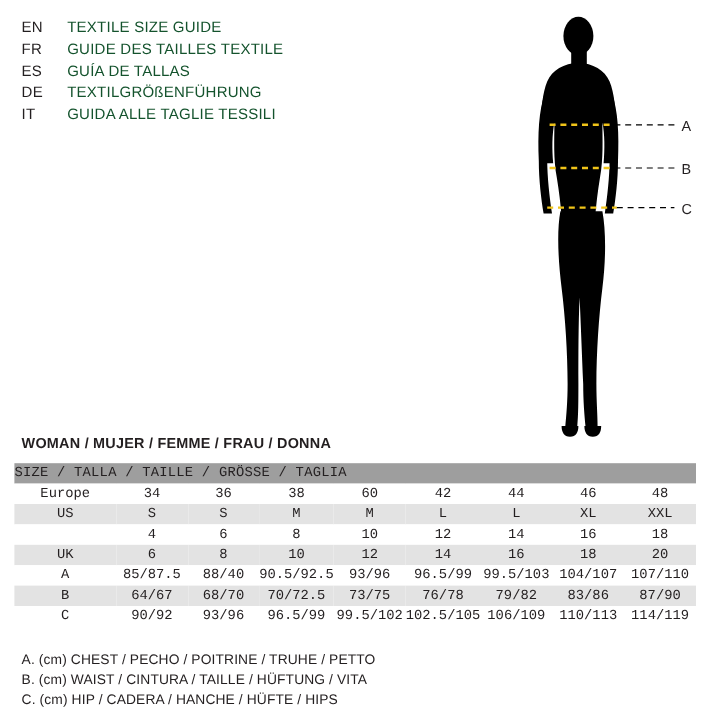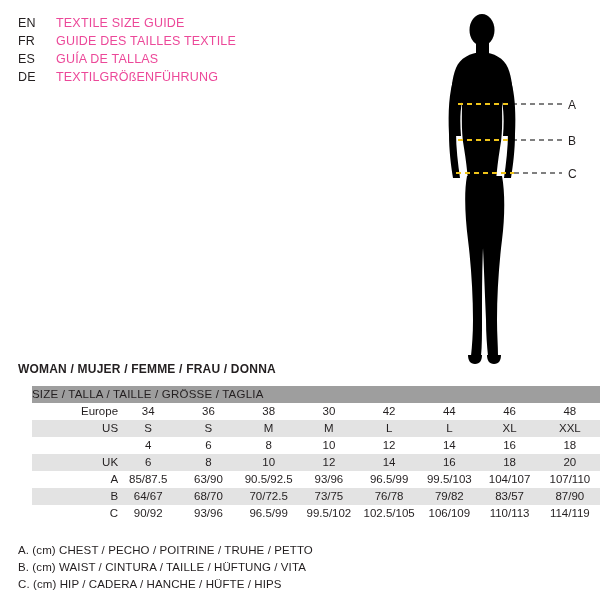--- a/index.html
+++ b/index.html
@@ -35,21 +35,21 @@
   }
   .lang-code {
     width: 38px;
     font-size: 12.5px;
     letter-spacing: 0.2px;
     color: #231f20;
   }
   .lang-text {
     font-size: 12.5px;
     letter-spacing: 0.2px;
-    color: #ec4899;
+    color: #14532d;
     white-space: nowrap;
   }
 
   
   .figure-wrap {
     position: absolute;
     left: 420px;
     top: 8px;
     width: 170px;
     height: 360px;
@@ -71,25 +71,26 @@
     left: 18px;
     top: 362px;
     font-size: 12px;
     font-weight: bold;
     letter-spacing: 0.2px;
     color: #231f20;
   }
 
   table.size-table {
     position: absolute;
-    left: 32px;
+    left: 12px;
     top: 386px;
     width: 568px;
     border-collapse: collapse;
     font-size: 11.5px;
+    font-family: Liberation Mono, monospace;
   }
   table.size-table td {
     padding: 0;
     height: 17px;
     line-height: 17px;
     color: #231f20;
   }
   .row-head td {
     background: #9e9e9e;
     color: #231f20;
@@ -97,21 +98,21 @@
     font-size: 11.5px;
     padding-left: 6px;
     letter-spacing: 0.2px;
   }
   .row-shade td { background: #e3e3e3; }
   .row-plain td { background: #ffffff; }
 
   td.label-col {
     width: 86px;
     padding-left: 6px;
-    text-align: right;
+    text-align: center;
   }
   td.val {
     text-align: center;
     width: 60.2px;
   }
 
   
   .legend {
     position: absolute;
     left: 18px;
@@ -141,20 +142,24 @@
       <span class="lang-code">FR</span>
       <span class="lang-text">GUIDE DES TAILLES TEXTILE</span>
     </div>
     <div class="lang-row">
       <span class="lang-code">ES</span>
       <span class="lang-text">GUÍA DE TALLAS</span>
     </div>
     <div class="lang-row">
       <span class="lang-code">DE</span>
       <span class="lang-text">TEXTILGRÖßENFÜHRUNG</span>
+    </div>
+    <div class="lang-row">
+      <span class="lang-code">IT</span>
+      <span class="lang-text">GUIDA ALLE TAGLIE TESSILI</span>
     </div>
   </div>
 
   <div class="figure-wrap">
     <svg class="figure-svg" width="170" height="360" viewBox="0 0 170 360">
       <g fill="#000000">
 
         <ellipse cx="62" cy="22" rx="12.5" ry="16"></ellipse>
 
         <rect x="56" y="35" width="13" height="12"></rect>
@@ -219,21 +224,21 @@
     <tbody>
       <tr class="row-head">
         <td colspan="9">SIZE / TALLA / TAILLE / GRÖSSE / TAGLIA</td>
       </tr>
 
       <tr class="row-plain">
         <td class="label-col">Europe</td>
         <td class="val">34</td>
         <td class="val">36</td>
         <td class="val">38</td>
-        <td class="val">30</td>
+        <td class="val">60</td>
         <td class="val">42</td>
         <td class="val">44</td>
         <td class="val">46</td>
         <td class="val">48</td>
       </tr>
 
       <tr class="row-shade">
         <td class="label-col">US</td>
         <td class="val">S</td>
         <td class="val">S</td>
@@ -265,38 +270,38 @@
         <td class="val">12</td>
         <td class="val">14</td>
         <td class="val">16</td>
         <td class="val">18</td>
         <td class="val">20</td>
       </tr>
 
       <tr class="row-plain">
         <td class="label-col">A</td>
         <td class="val">85/87.5</td>
-        <td class="val">63/90</td>
+        <td class="val">88/40</td>
         <td class="val">90.5/92.5</td>
         <td class="val">93/96</td>
         <td class="val">96.5/99</td>
         <td class="val">99.5/103</td>
         <td class="val">104/107</td>
         <td class="val">107/110</td>
       </tr>
 
       <tr class="row-shade">
         <td class="label-col">B</td>
         <td class="val">64/67</td>
         <td class="val">68/70</td>
         <td class="val">70/72.5</td>
         <td class="val">73/75</td>
         <td class="val">76/78</td>
         <td class="val">79/82</td>
-        <td class="val">83/57</td>
+        <td class="val">83/86</td>
         <td class="val">87/90</td>
       </tr>
 
       <tr class="row-plain">
         <td class="label-col">C</td>
         <td class="val">90/92</td>
         <td class="val">93/96</td>
         <td class="val">96.5/99</td>
         <td class="val">99.5/102</td>
         <td class="val">102.5/105</td>

